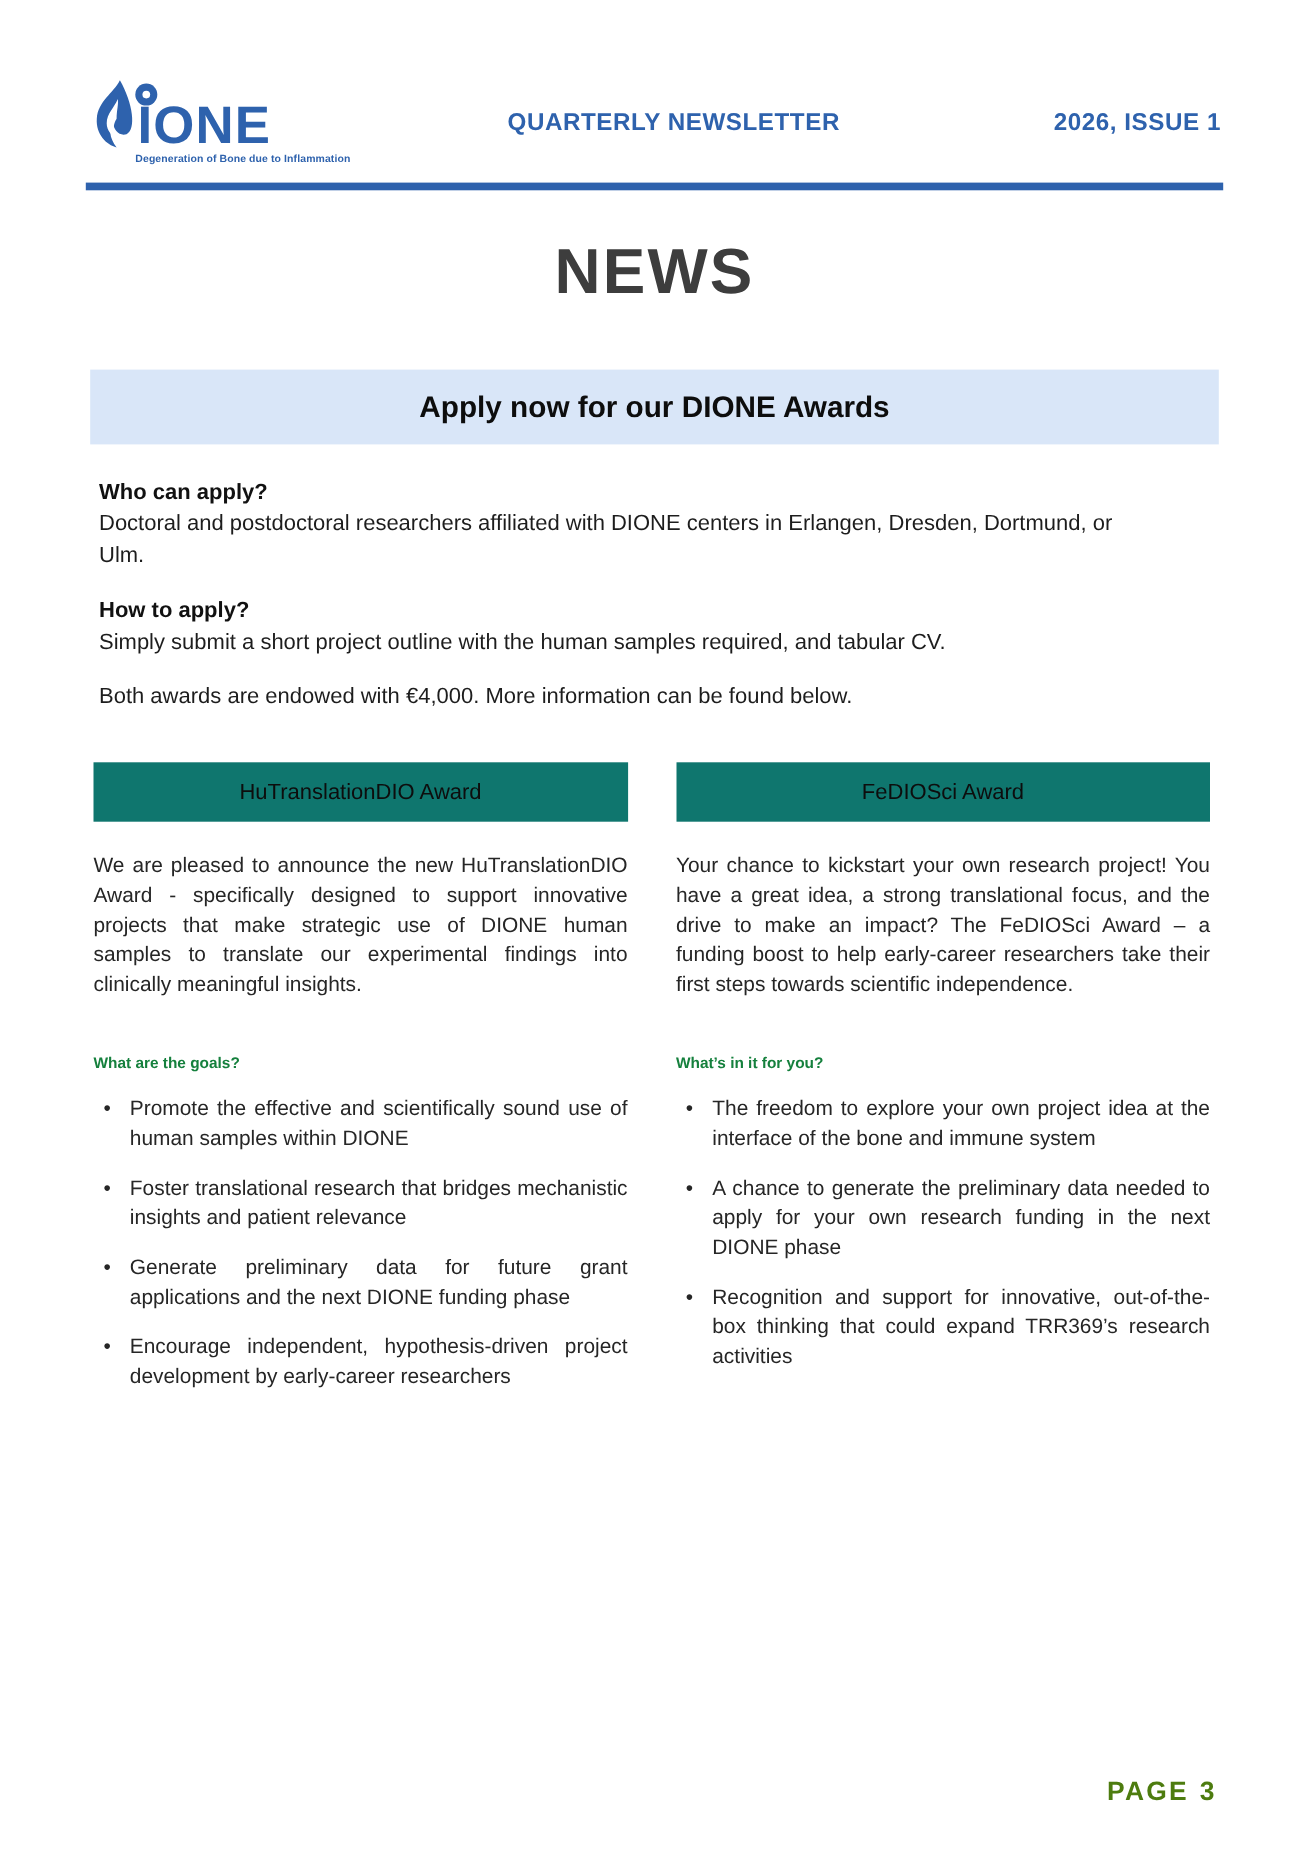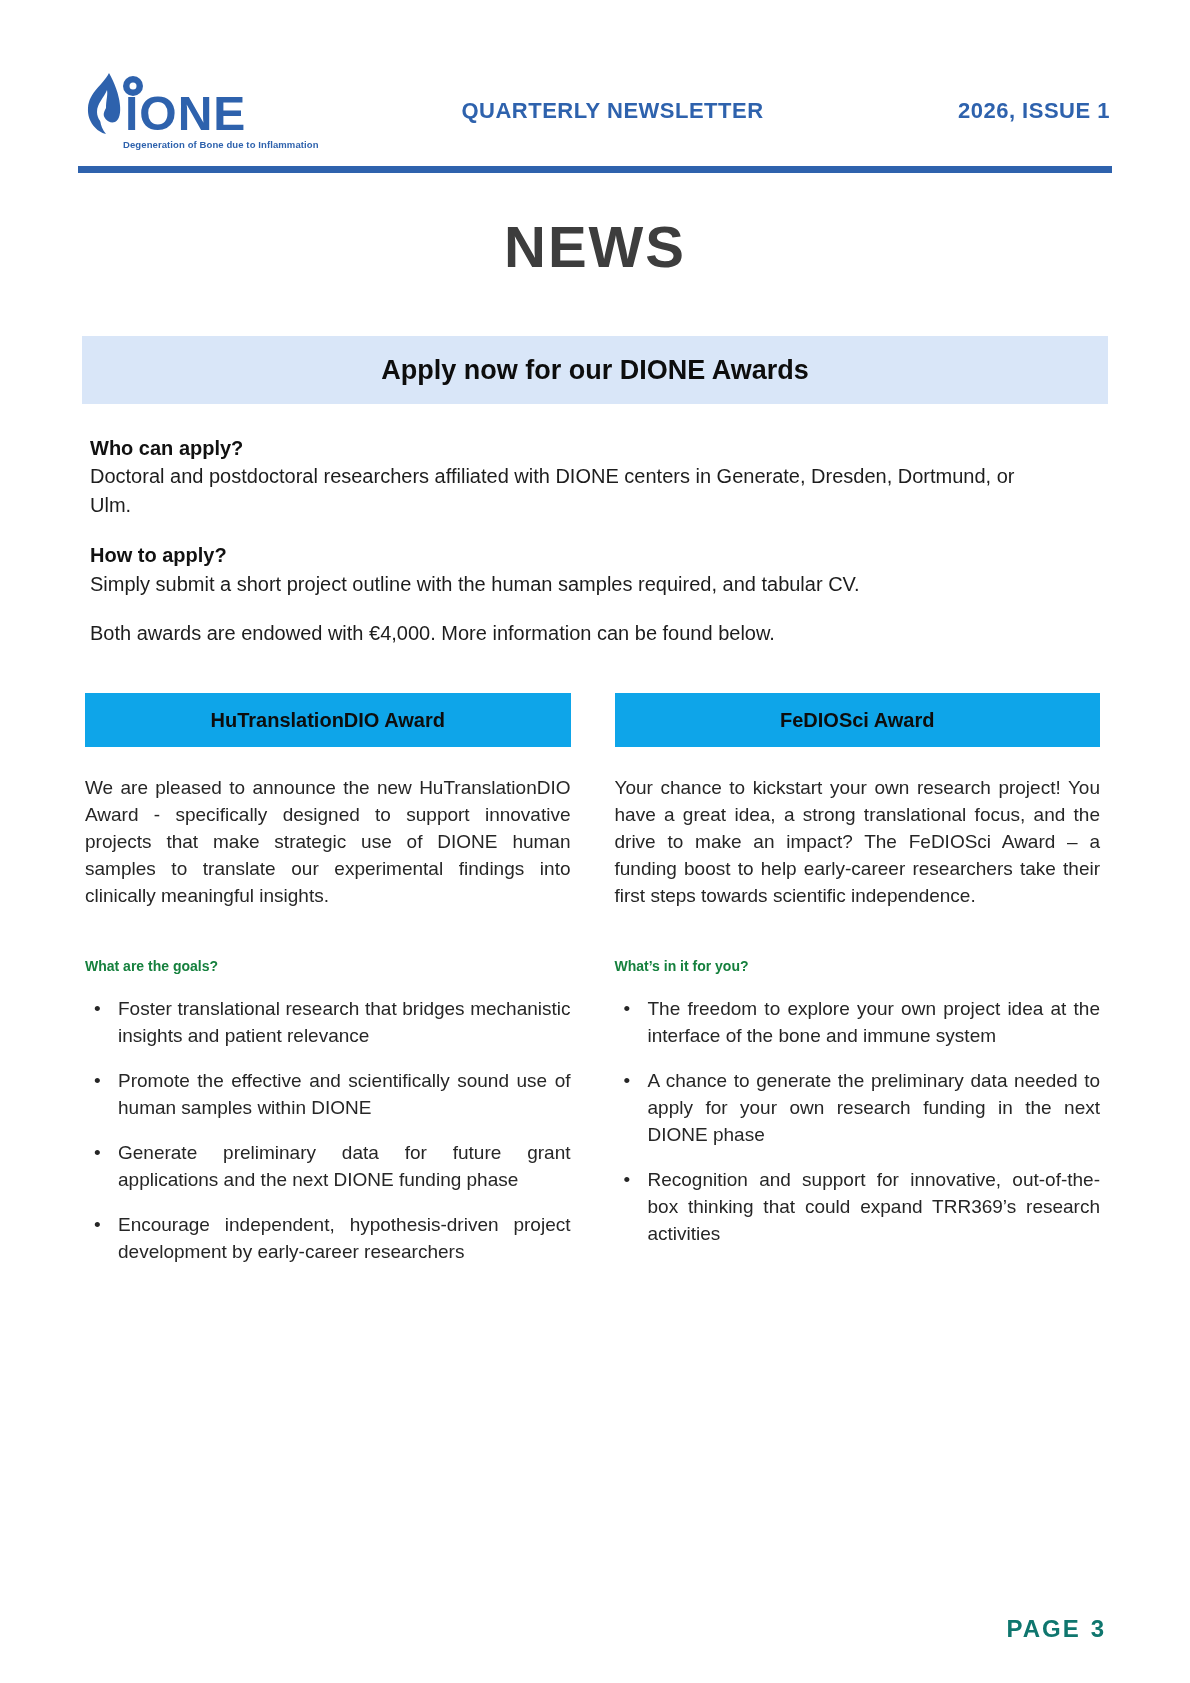--- a/index.html
+++ b/index.html
@@ -91,27 +91,27 @@
   .intro .gap-lg { margin-top: 21px; }
 
   
   .columns {
     margin: 46px 90px 0 85px;
     display: grid;
     grid-template-columns: 1fr 1fr;
     column-gap: 44px;
   }
   .award-banner {
-    background: #0ea5e9;
+    background: #0f766e;
     height: 54px;
     display: flex;
     align-items: center;
     justify-content: center;
     font-size: 20px;
-    font-weight: 700;
+    font-weight: 400;
     color: #0d0d0d;
   }
   .award-desc {
     margin-top: 28px;
     font-size: 19px;
     line-height: 1.42;
     text-align: justify;
     color: #262626;
   }
   .list-heading {
@@ -138,21 +138,21 @@
     color: #262626;
   }
 
   
   .footer {
     position: absolute;
     right: 84px;
     bottom: 40px;
     font-size: 24px;
     font-weight: 700;
-    color: #0f766e;
+    color: #4d7c0f;
     letter-spacing: 2px;
   }
   .footer .num { margin-left: 10px; }
 </style>
 </head>
 <body>
 
 <div class="page">
 
   <div class="header">
@@ -178,37 +178,37 @@
   <div class="header-rule"></div>
 
   <div class="page-title">NEWS</div>
 
   <div class="apply-banner">
     <span>Apply now for our DIONE Awards</span>
   </div>
 
   <div class="intro">
     <h3>Who can apply?</h3>
-    <p>Doctoral and postdoctoral researchers affiliated with DIONE centers in Generate, Dresden, Dortmund, or Ulm.</p>
+    <p>Doctoral and postdoctoral researchers affiliated with DIONE centers in Erlangen, Dresden, Dortmund, or Ulm.</p>
     <h3 class="gap">How to apply?</h3>
     <p>Simply submit a short project outline with the human samples required, and tabular CV.</p>
     <p class="gap-lg">Both awards are endowed with €4,000. More information can be found below.</p>
   </div>
 
   <div class="columns">
 
     <div class="column">
       <div class="award-banner">
         <span>HuTranslationDIO Award</span>
       </div>
       <p class="award-desc">We are pleased to announce the new HuTranslationDIO Award - specifically designed to support innovative projects that make strategic use of DIONE human samples to translate our experimental findings into clinically meaningful insights.</p>
       <h3 class="list-heading">What are the goals?</h3>
       <ul class="bullets">
+        <li><span class="dot"></span><span>Promote the effective and scientifically sound use of human samples within DIONE</span></li>
         <li><span class="dot"></span><span>Foster translational research that bridges mechanistic insights and patient relevance</span></li>
-        <li><span class="dot"></span><span>Promote the effective and scientifically sound use of human samples within DIONE</span></li>
         <li><span class="dot"></span><span>Generate preliminary data for future grant applications and the next DIONE funding phase</span></li>
         <li><span class="dot"></span><span>Encourage independent, hypothesis-driven project development by early-career researchers</span></li>
       </ul>
     </div>
 
     <div class="column">
       <div class="award-banner">
         <span>FeDIOSci Award</span>
       </div>
       <p class="award-desc">Your chance to kickstart your own research project! You have a great idea, a strong translational focus, and the drive to make an impact? The FeDIOSci Award – a funding boost to help early-career researchers take their first steps towards scientific independence.</p>

